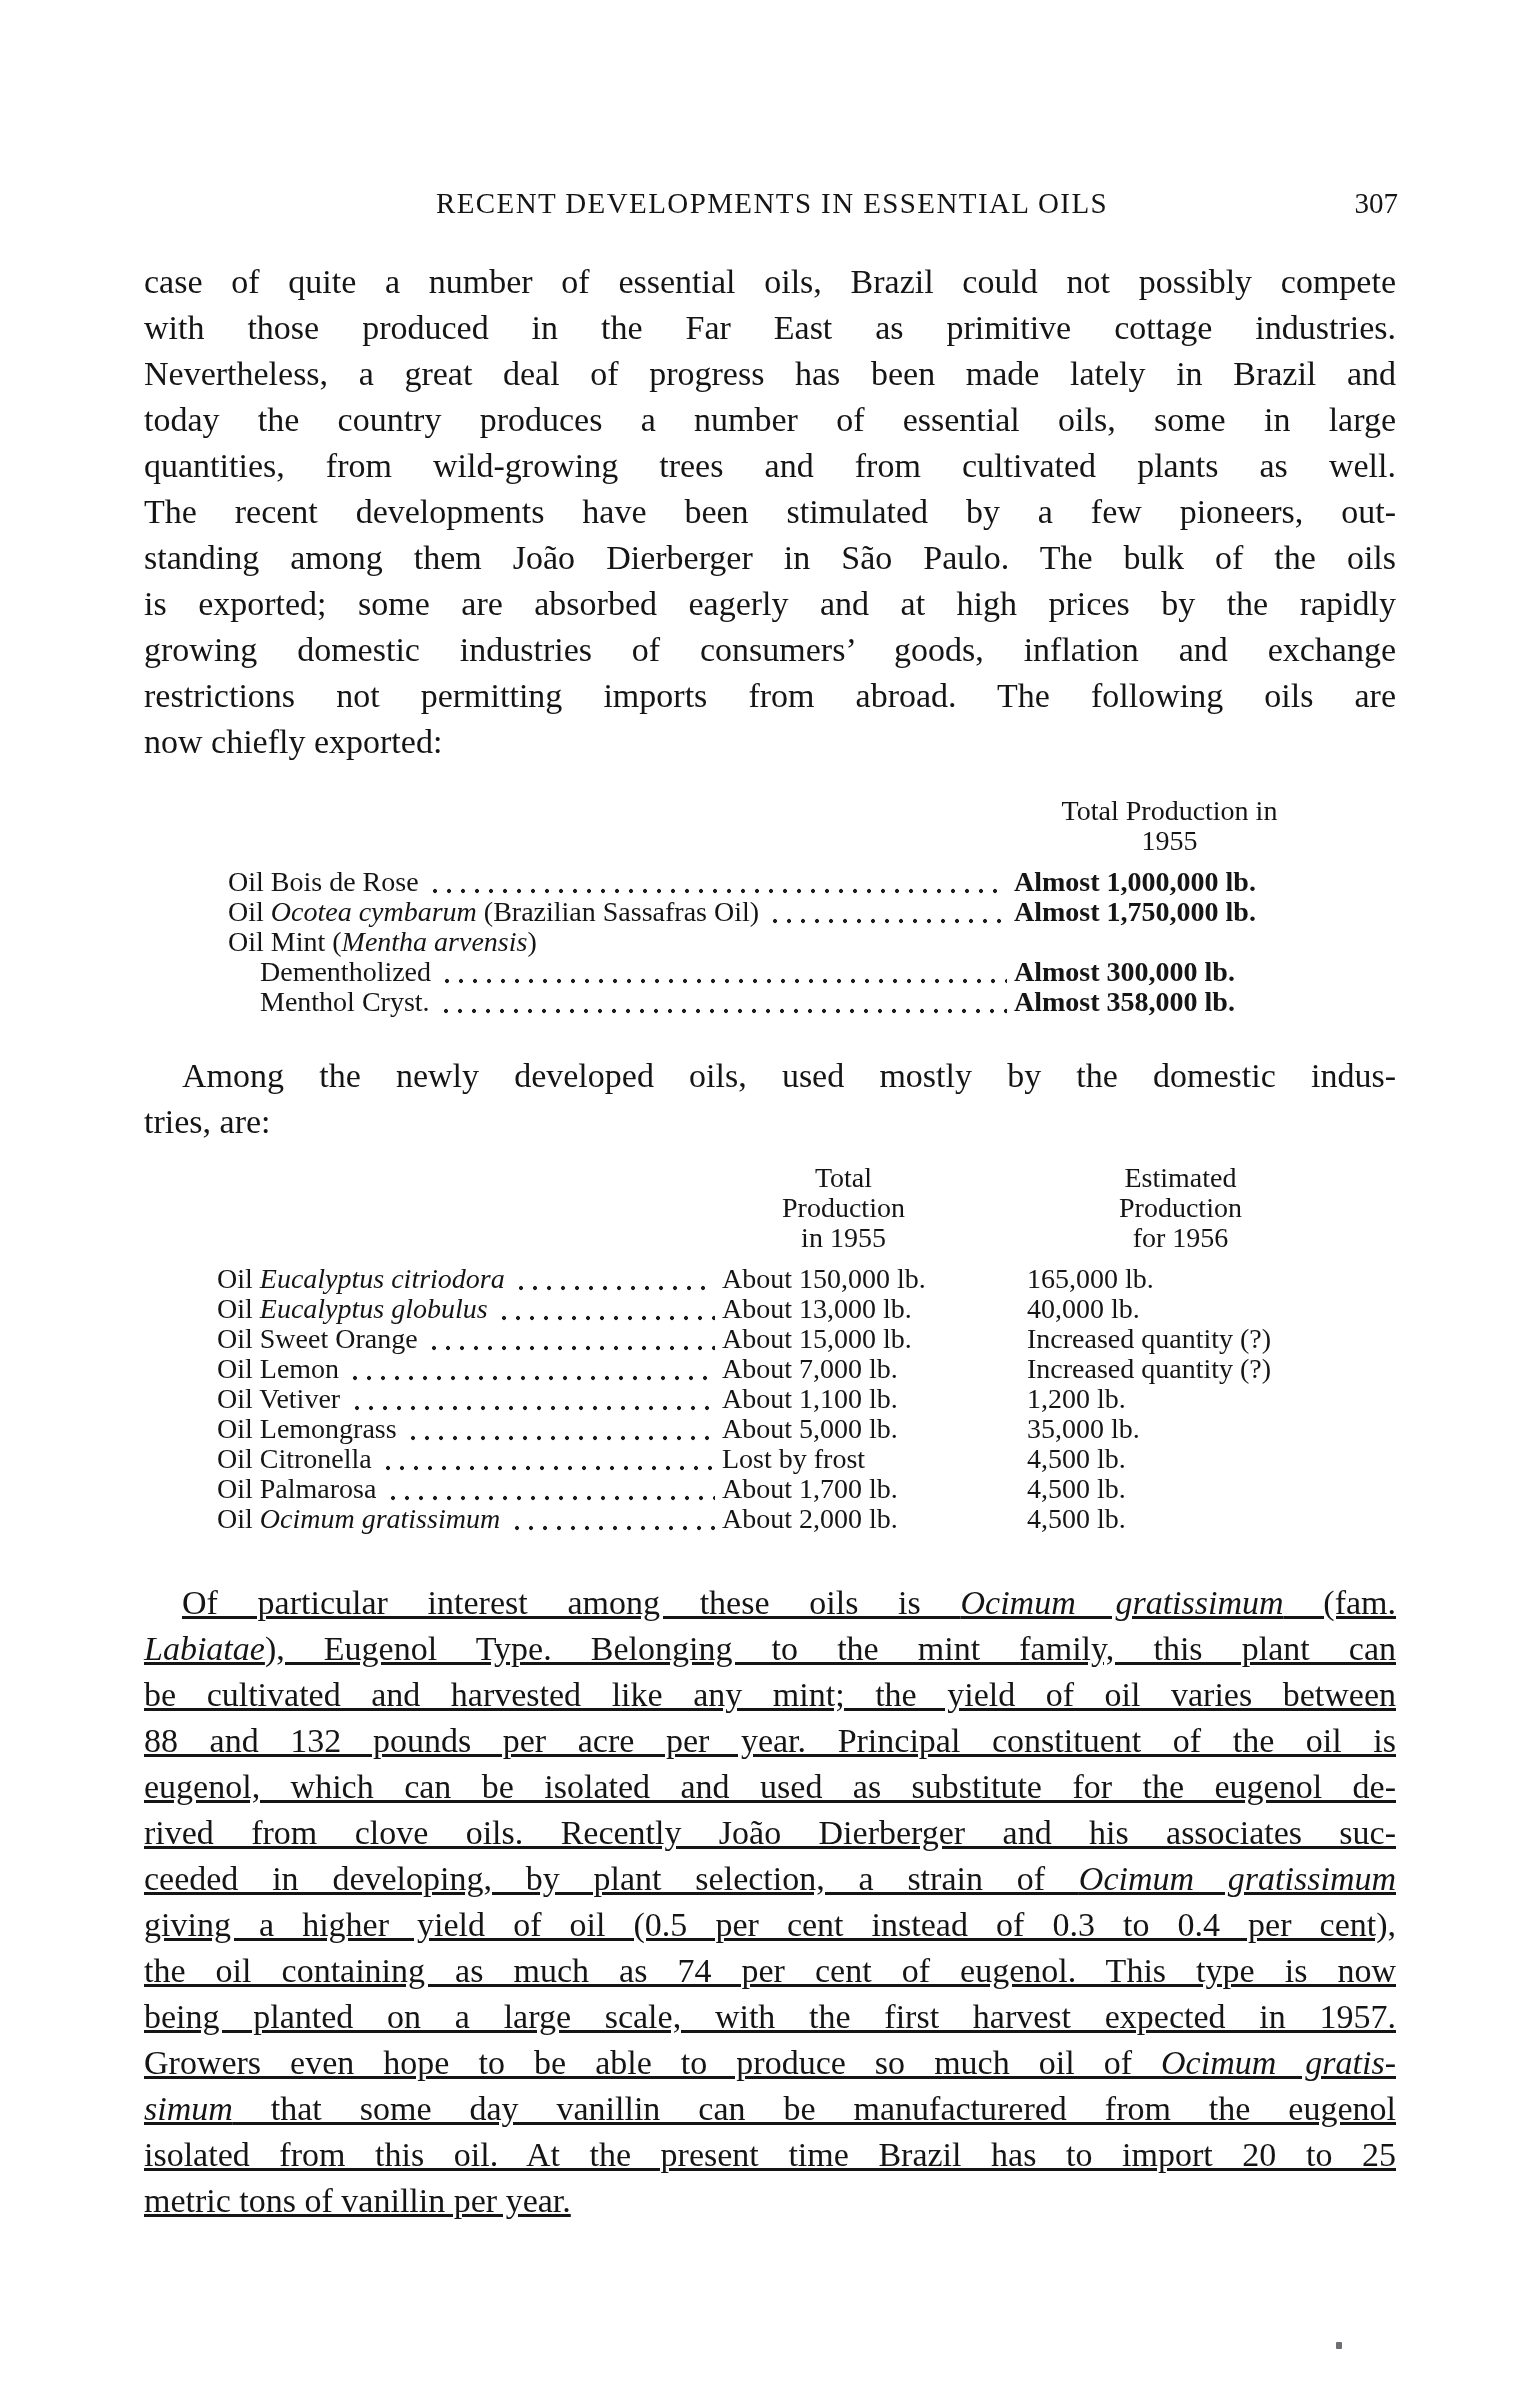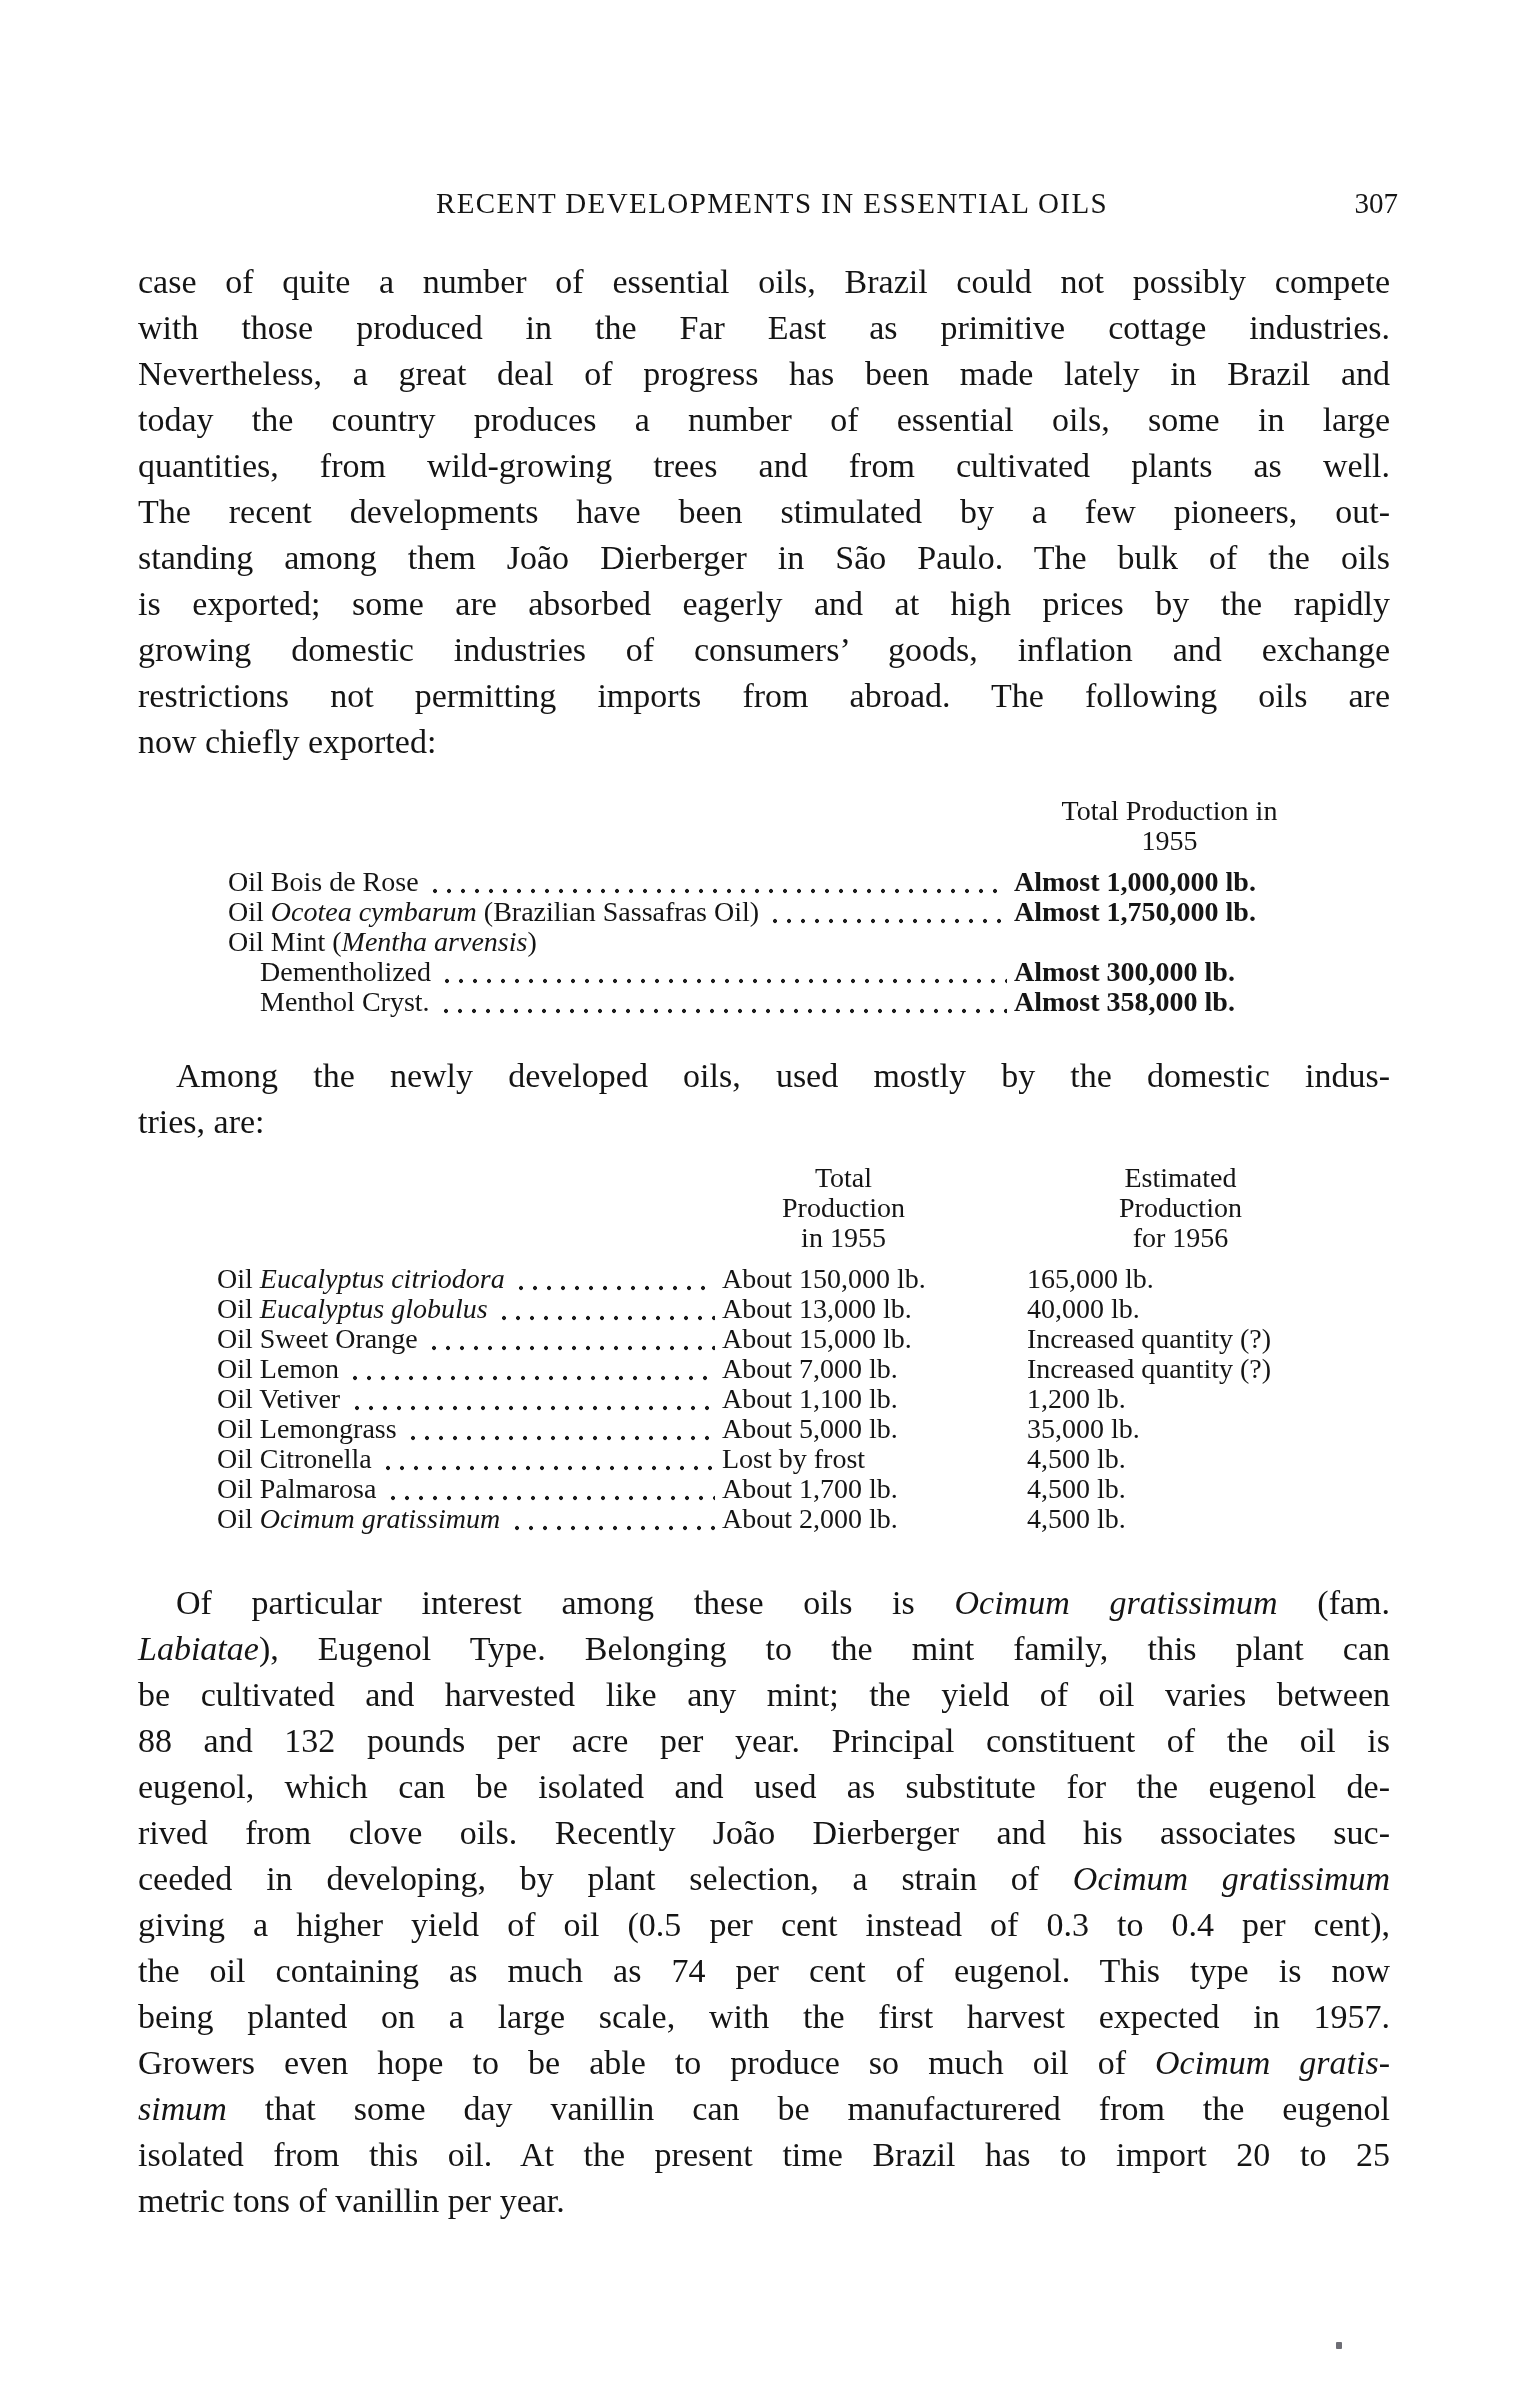--- a/index.html
+++ b/index.html
@@ -17,25 +17,25 @@
     position: absolute; left: 146px; top: 186px; width: 1252px;
     font-size: 29px; line-height: 34px;
   }
   .head-title {
     display:block; text-align: center; letter-spacing: 1.4px;
   }
   .head-pagenum {
     position: absolute; right: 0; top: 0;
   }
   .para {
-    position: absolute; left: 138px; width: 1252px;
+    position: absolute; left: 144px; width: 1252px;
   }
   .para1 { top: 259px; }
   .para2 { top: 1053px; }
-  .para3 { top: 1580px; }
+  .para3 { top: 1580px; text-decoration: underline; }
   .bodyline {
     font-size: 34px; line-height: 46px;
     text-align: justify; text-align-last: justify;
     white-space: normal;
   }
   .bodyline.last { text-align-last: left; }
   .bodyline.indent { padding-left: 38px; }
   .tbl { position: absolute; font-size: 28px; line-height: 30px; }
   .tbl1 { left: 228px; top: 796px; width: 1153px; }
   .tbl1-hdr { margin-left: 786px; width: 311px; text-align: center; }

